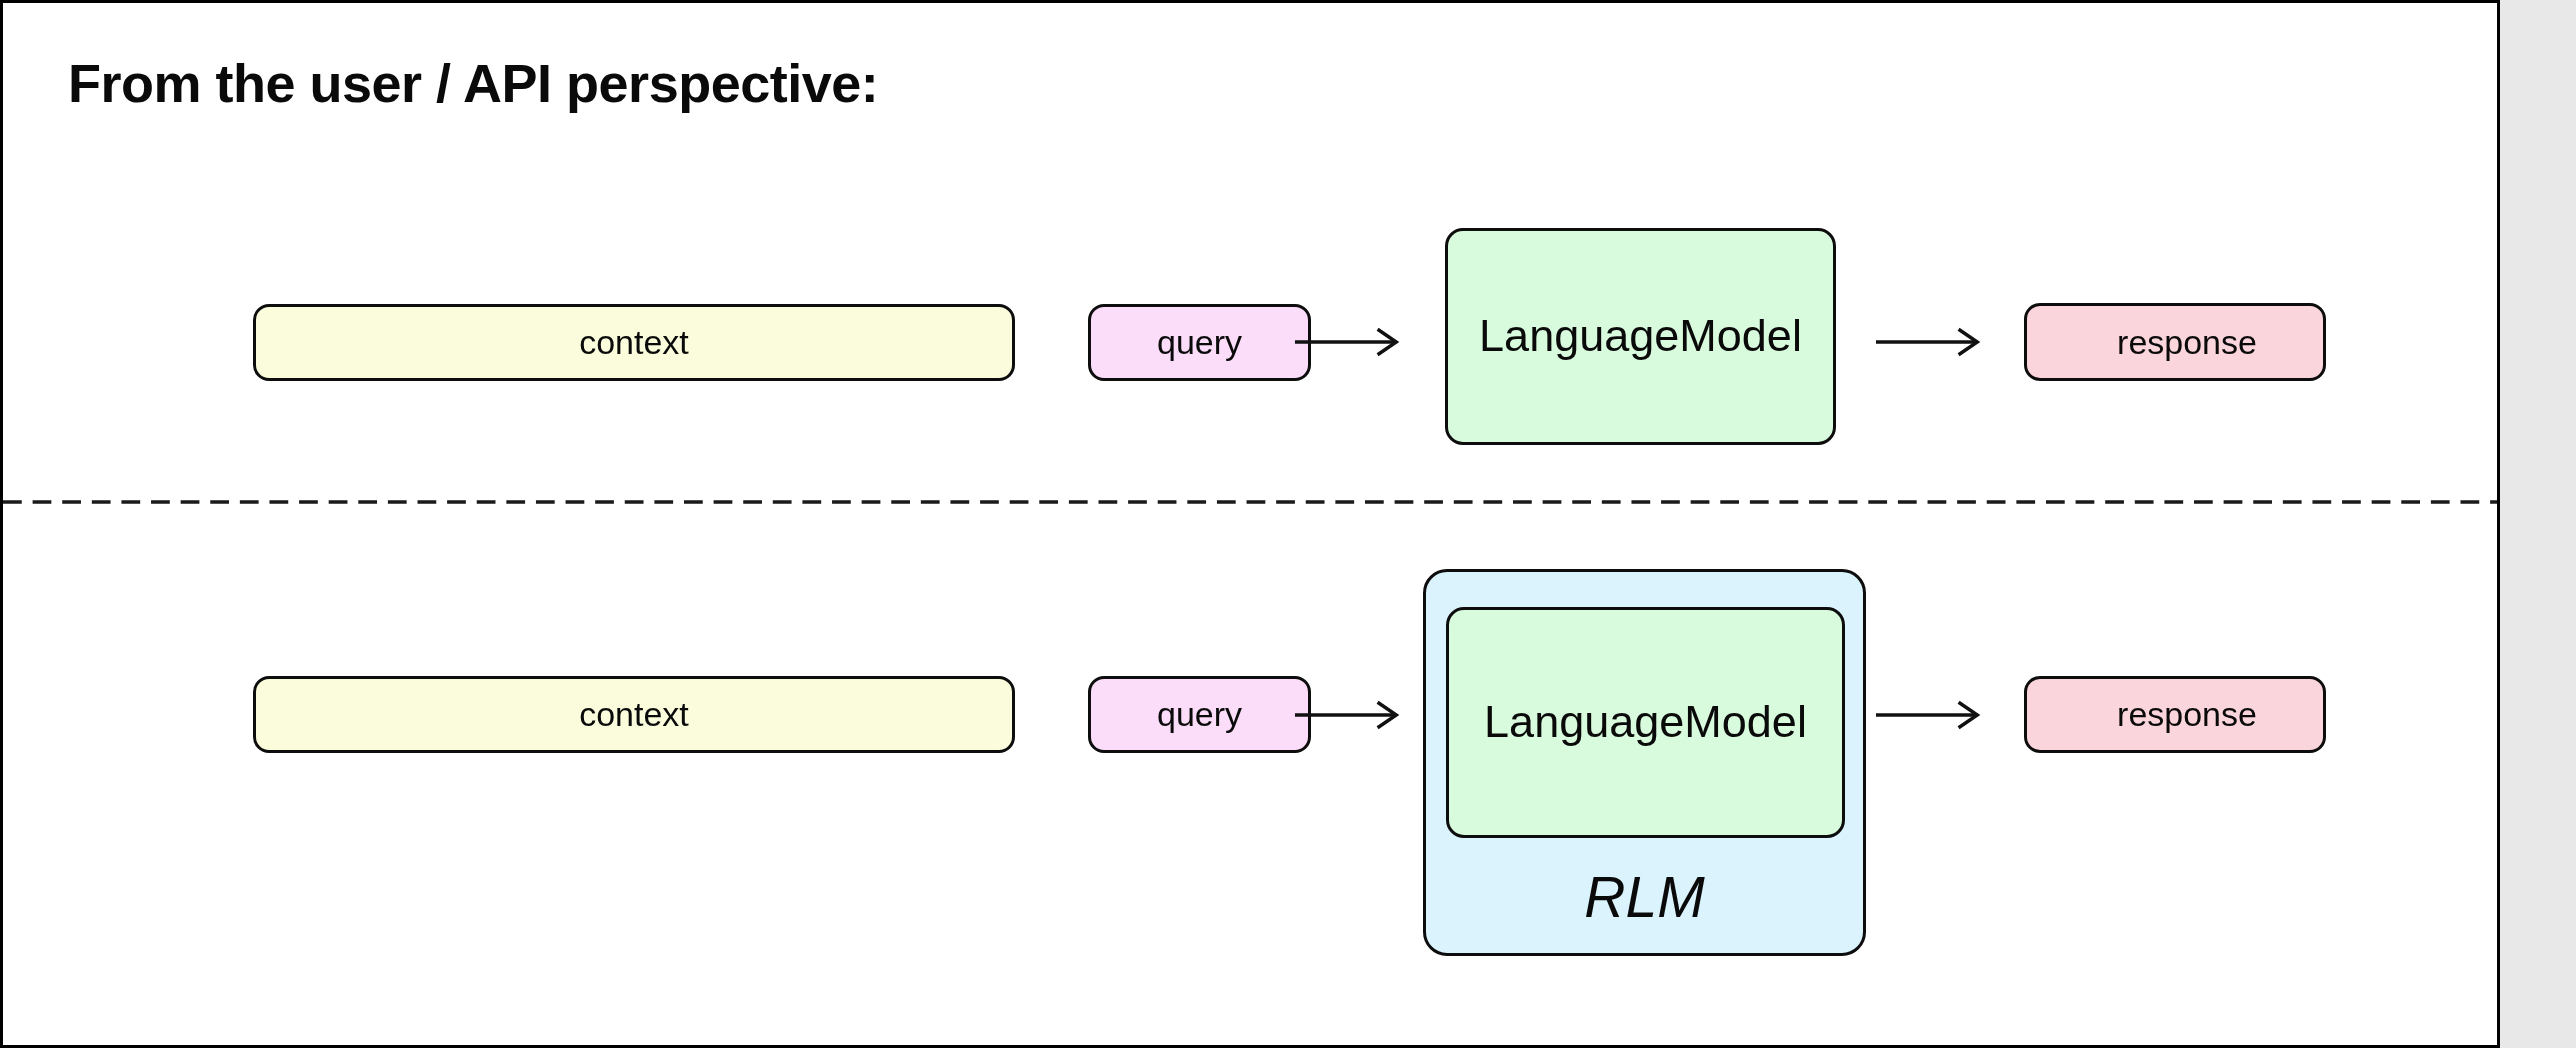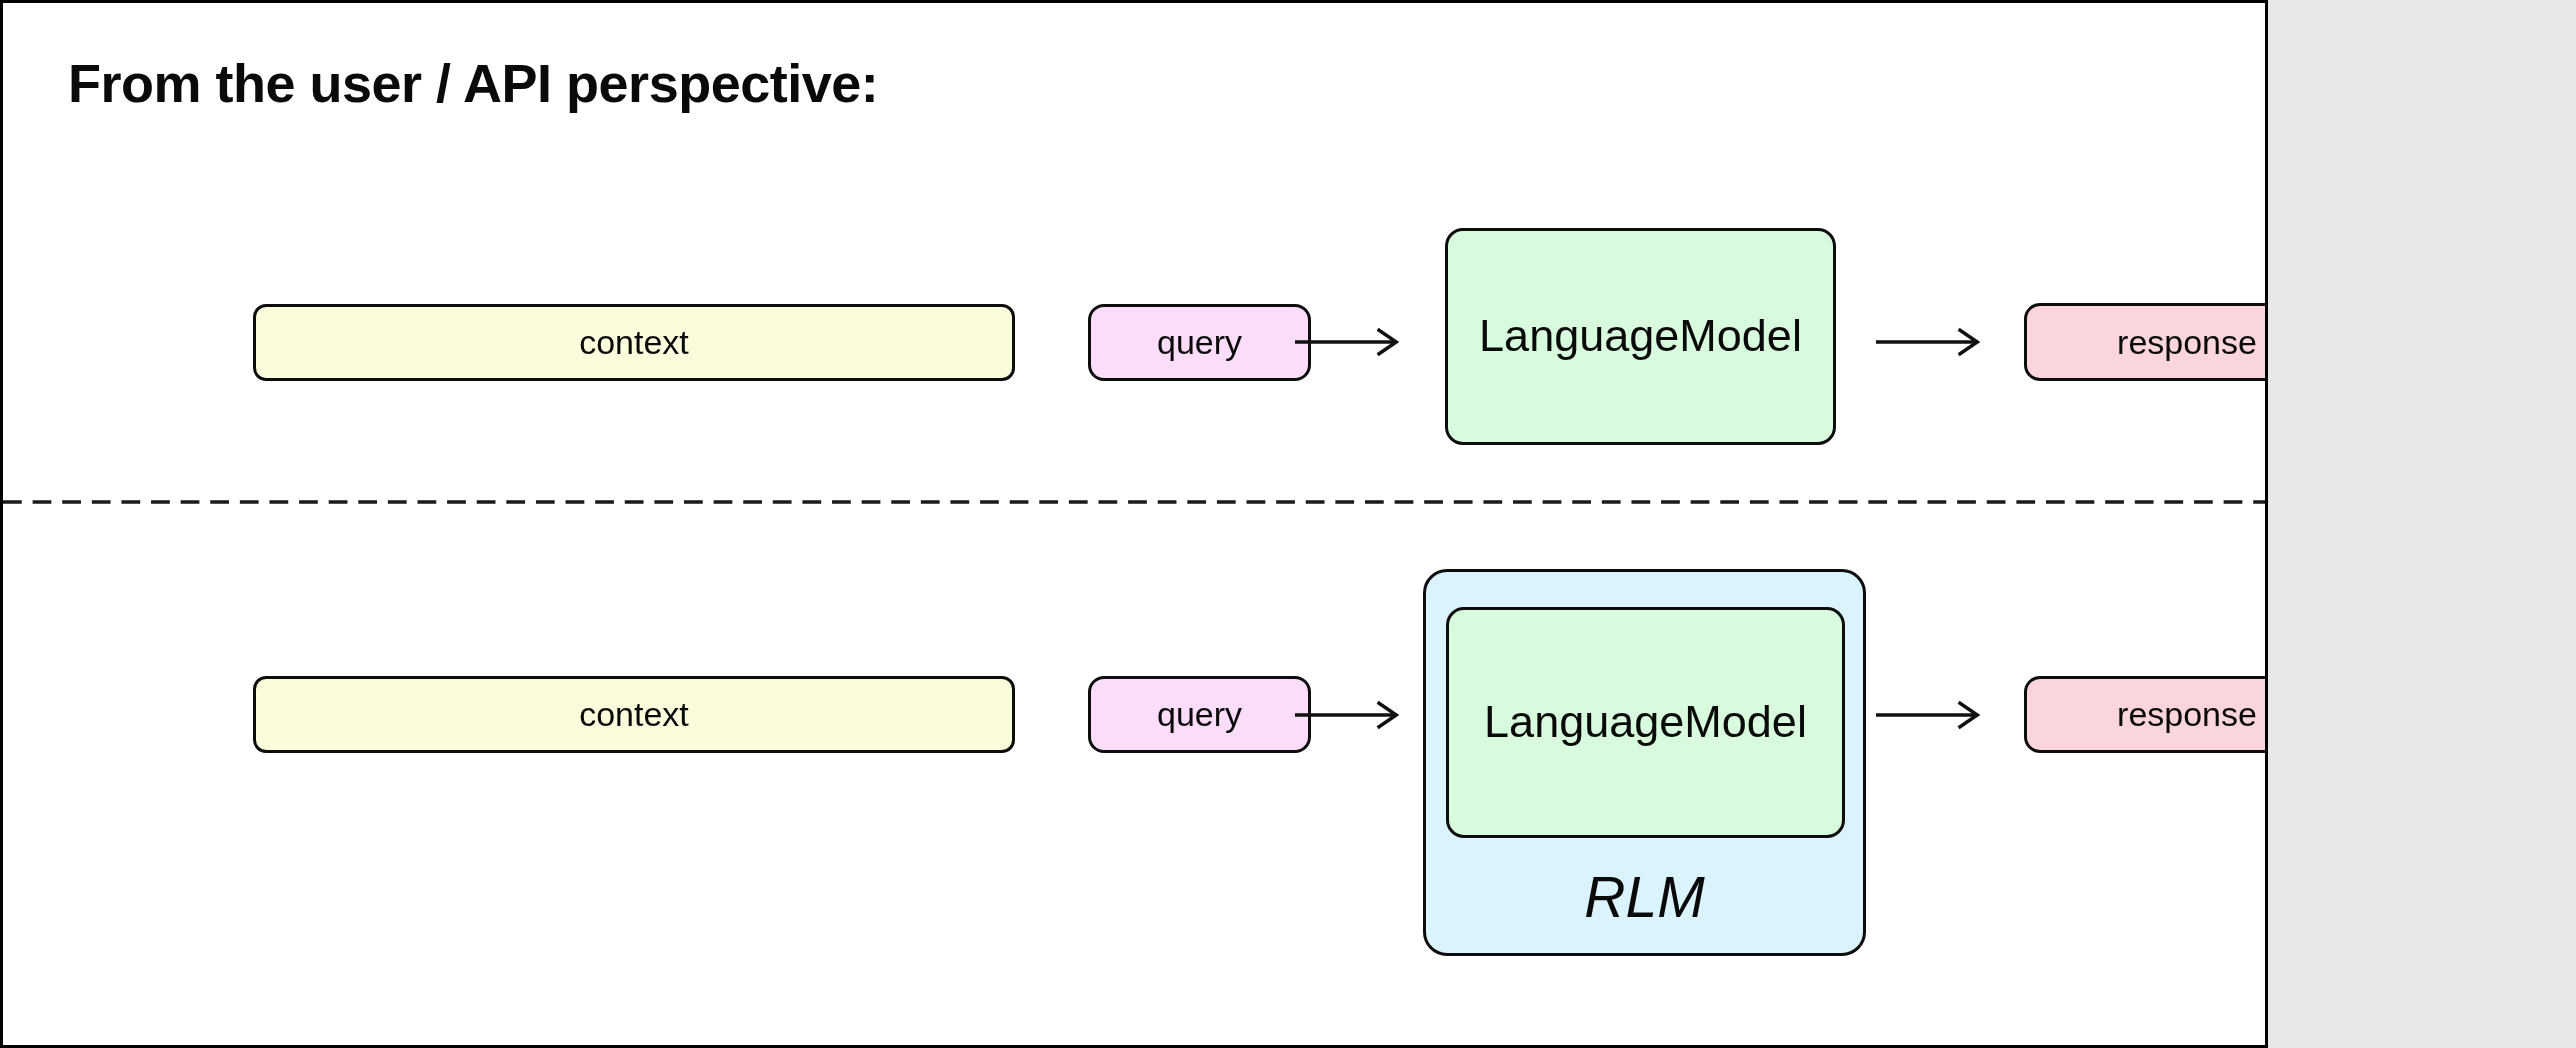--- a/index.html
+++ b/index.html
@@ -7,42 +7,42 @@
     --context-fill:#FAFCDC;
     --query-fill:#FBDCF9;
     --model-fill:#D9FBDD;
     --response-fill:#FBD5DC;
     --rlm-fill:#DBF3FC;
     --bg:#FFFFFF;
   }
   html,body{margin:0;padding:0;background:#e8e8e8;}
   .canvas{
     position:relative;
-    width:2268px;height:1048px;
+    width:2500px;height:1048px;
     background:var(--bg);
     border:3px solid #000;
     box-sizing:border-box;
     overflow:hidden;
     font-family:"Liberation Sans", sans-serif;
     color:#0a0a0a;
   }
   .abs{position:absolute;box-sizing:border-box;}
   .page-title{
     left:65px;top:49px;
     font-size:54px;font-weight:700;
     letter-spacing:-0.5px;
     white-space:nowrap;
   }
   .node{
     border:3px solid var(--stroke);
     display:flex;align-items:center;justify-content:center;
     text-align:center;
   }
   .small-node{border-radius:16px;font-size:34px;}
-  .context-node{background:var(--context-fill);border-radius:13px;}
+  .context-node{background:var(--context-fill);}
   .query-node{background:var(--query-fill);margin-left:47px;}
   .response-node{background:var(--response-fill);padding-left:24px;}
   .model-node{
     background:var(--model-fill);
     border-radius:18px;
     font-size:45px;line-height:1.22;
   }
   .rlm-node{
     background:var(--rlm-fill);
     border-radius:24px;

